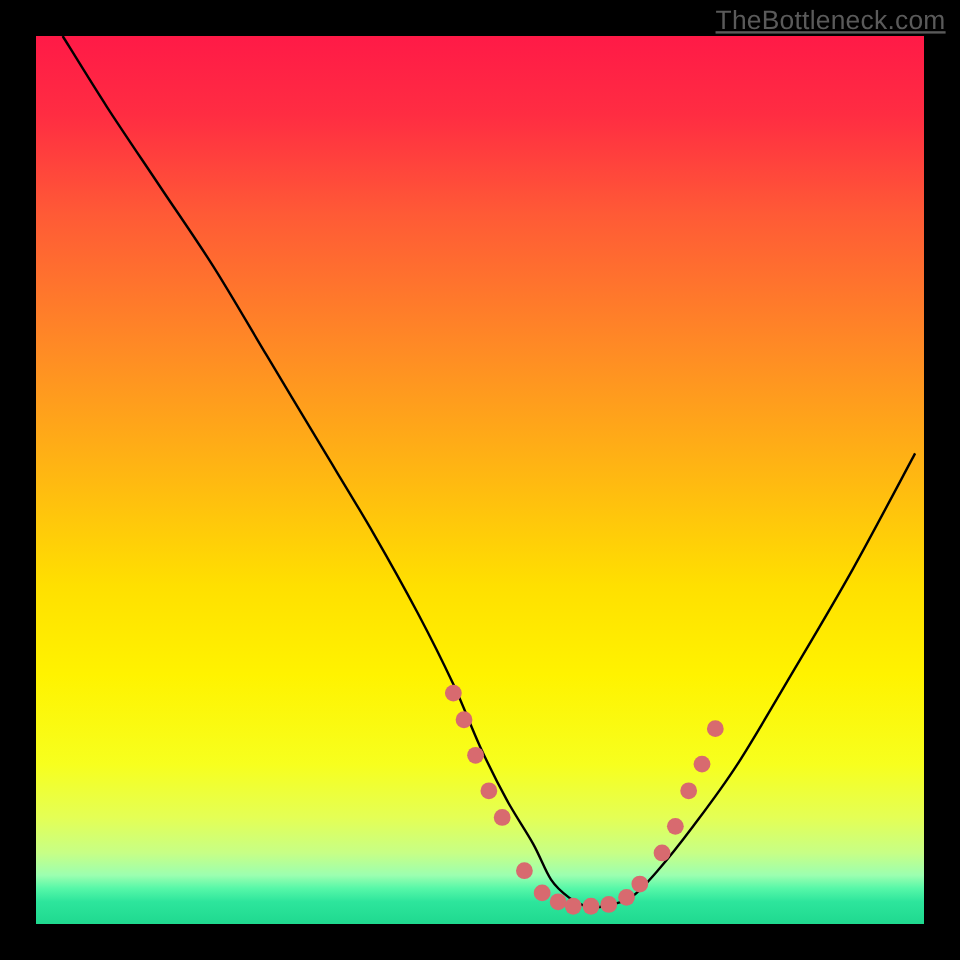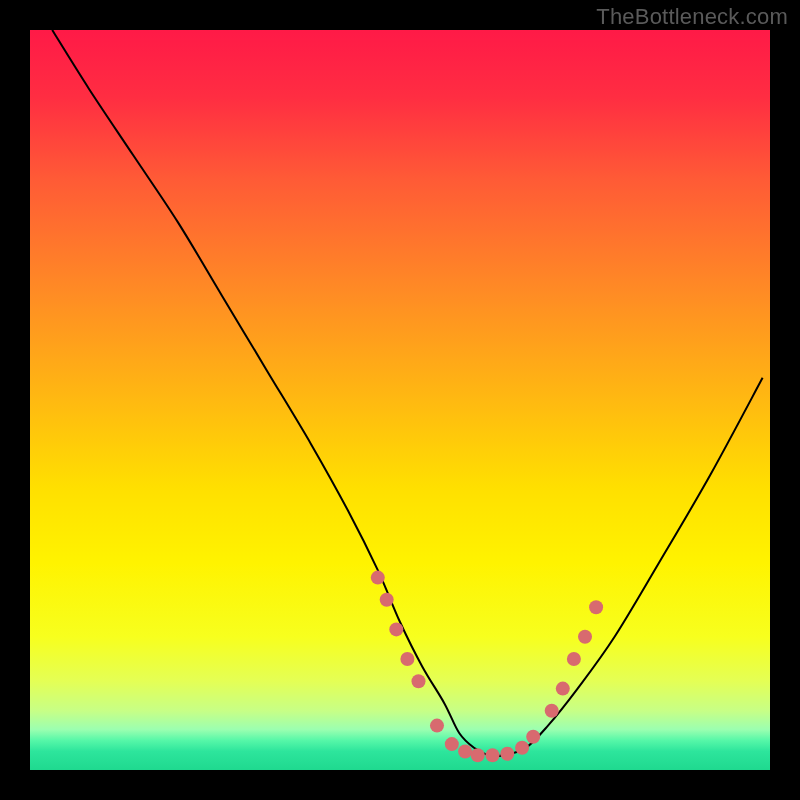--- a/index.html
+++ b/index.html
@@ -13,20 +13,21 @@
   }
   .watermark {
     position: absolute;
     top: 4px;
     right: 12px;
     color: #5a5a5a;
     font-size: 22px;
     font-weight: 500;
     z-index: 10;
     letter-spacing: 0.2px;
+    text-decoration: underline;
   }
   .plot-area {
     position: absolute;
     left: 30px;
     top: 30px;
     width: 740px;
     height: 740px;
   }
   .gradient-bg {
     position: absolute;

